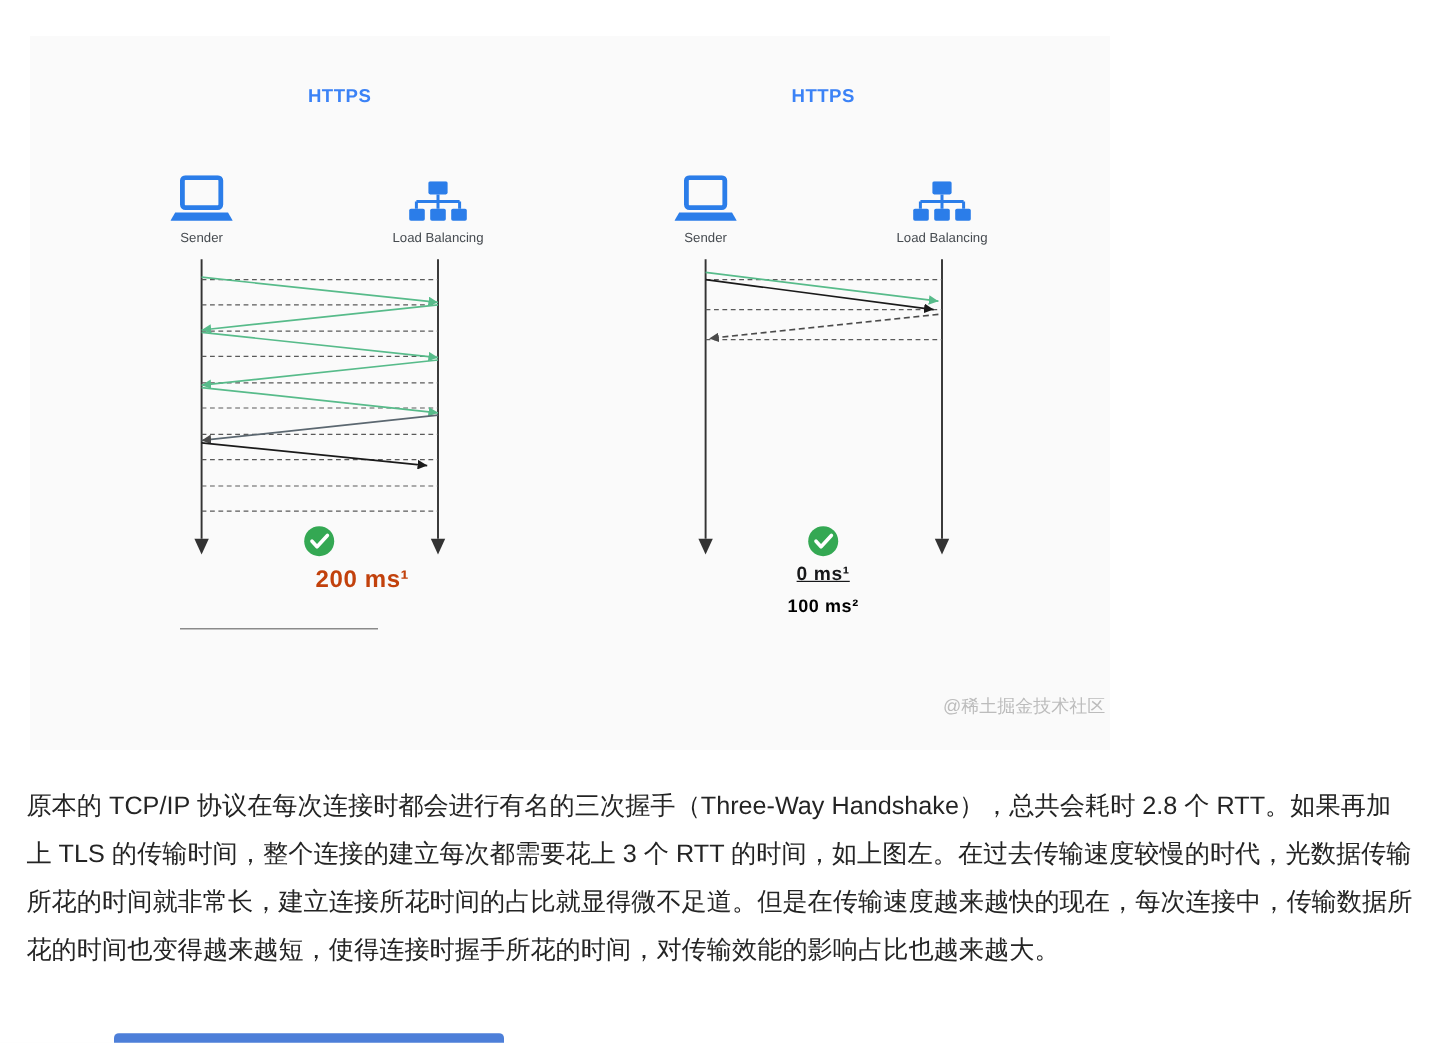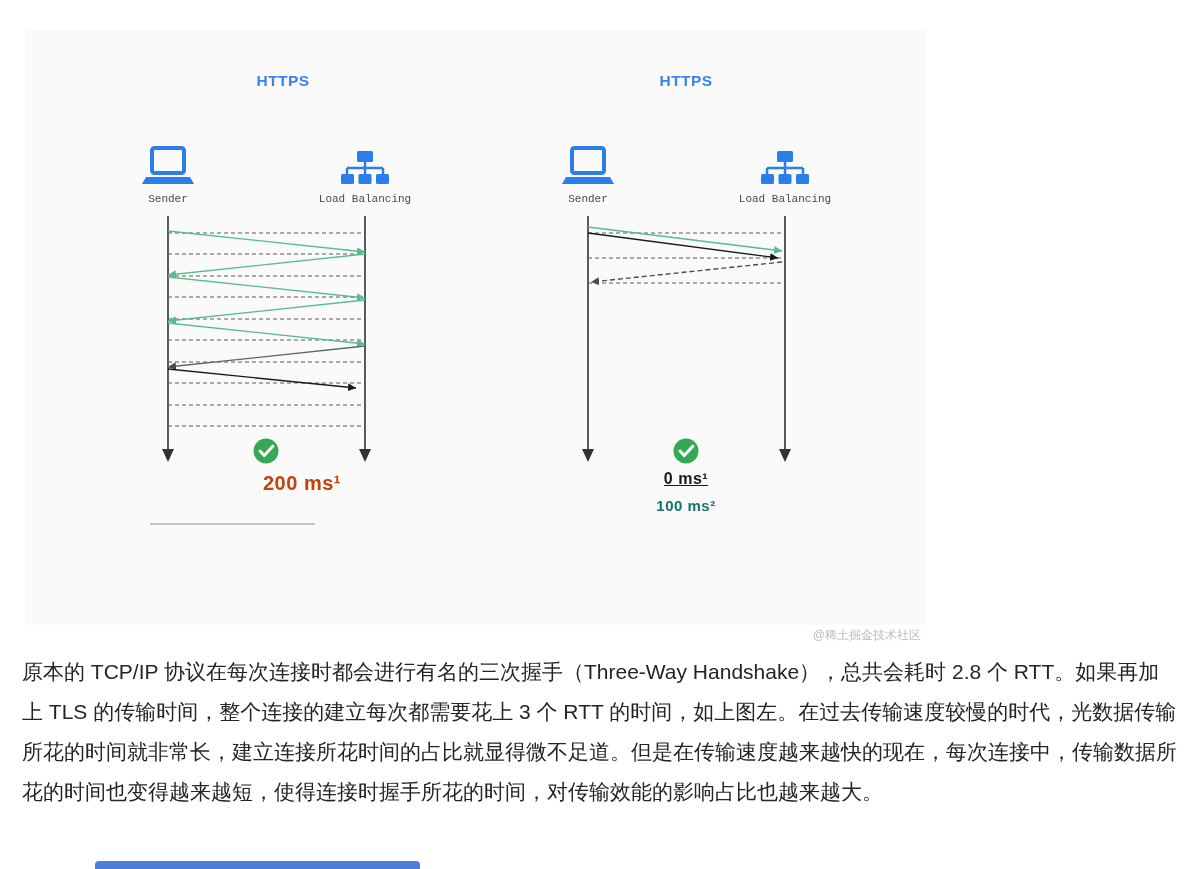--- a/index.html
+++ b/index.html
@@ -15,28 +15,28 @@
     width:900px; height:595px;
     background:#fafafa;
   }
   .seq-svg { position:absolute; left:0; top:0; }
   .ov { position:absolute; }
   .title {
     text-align:center; font-weight:bold;
     font-size:15.5px; color:#3b82f6;
     line-height:22px; letter-spacing:.4px;
   }
-  .node-label { text-align:center; font-size:11px; color:#464b50;font-family:Liberation Mono, monospace; }
+  .node-label { text-align:center; font-size:11px; color:#464b50; }
   .time-gray {
     text-align:right; font-size:20px; color:#c2410c;
     letter-spacing:.5px; font-weight:600;
   }
   .time-bold { text-align:center; font-size:16px; color:#17181a; font-weight:bold; letter-spacing:.5px;text-decoration:underline; }
-  .time-sub { text-align:center; font-size:15px; color:#0f766e; font-weight:600; letter-spacing:.5px; }
-  .watermark { position:absolute; right:4px; top:549px; font-size:12px; color:#bcbcbc;margin-top:48px; }
+  .time-sub { text-align:center; font-size:15px; color:#000000; font-weight:600; letter-spacing:.5px; }
+  .watermark { position:absolute; right:4px; top:549px; font-size:15px; color:#bcbcbc; }
   .article-text {
     position:absolute; left:22px; top:652px; width:1156px;
     font-size:21px; line-height:40px; color:#242424;
   }
   .bottom-bar {
     position:absolute; left:95px; top:861px;
     width:325px; height:10px;
     background:#4d7fd9; border-radius:4px 4px 0 0;
   }
 </style>

